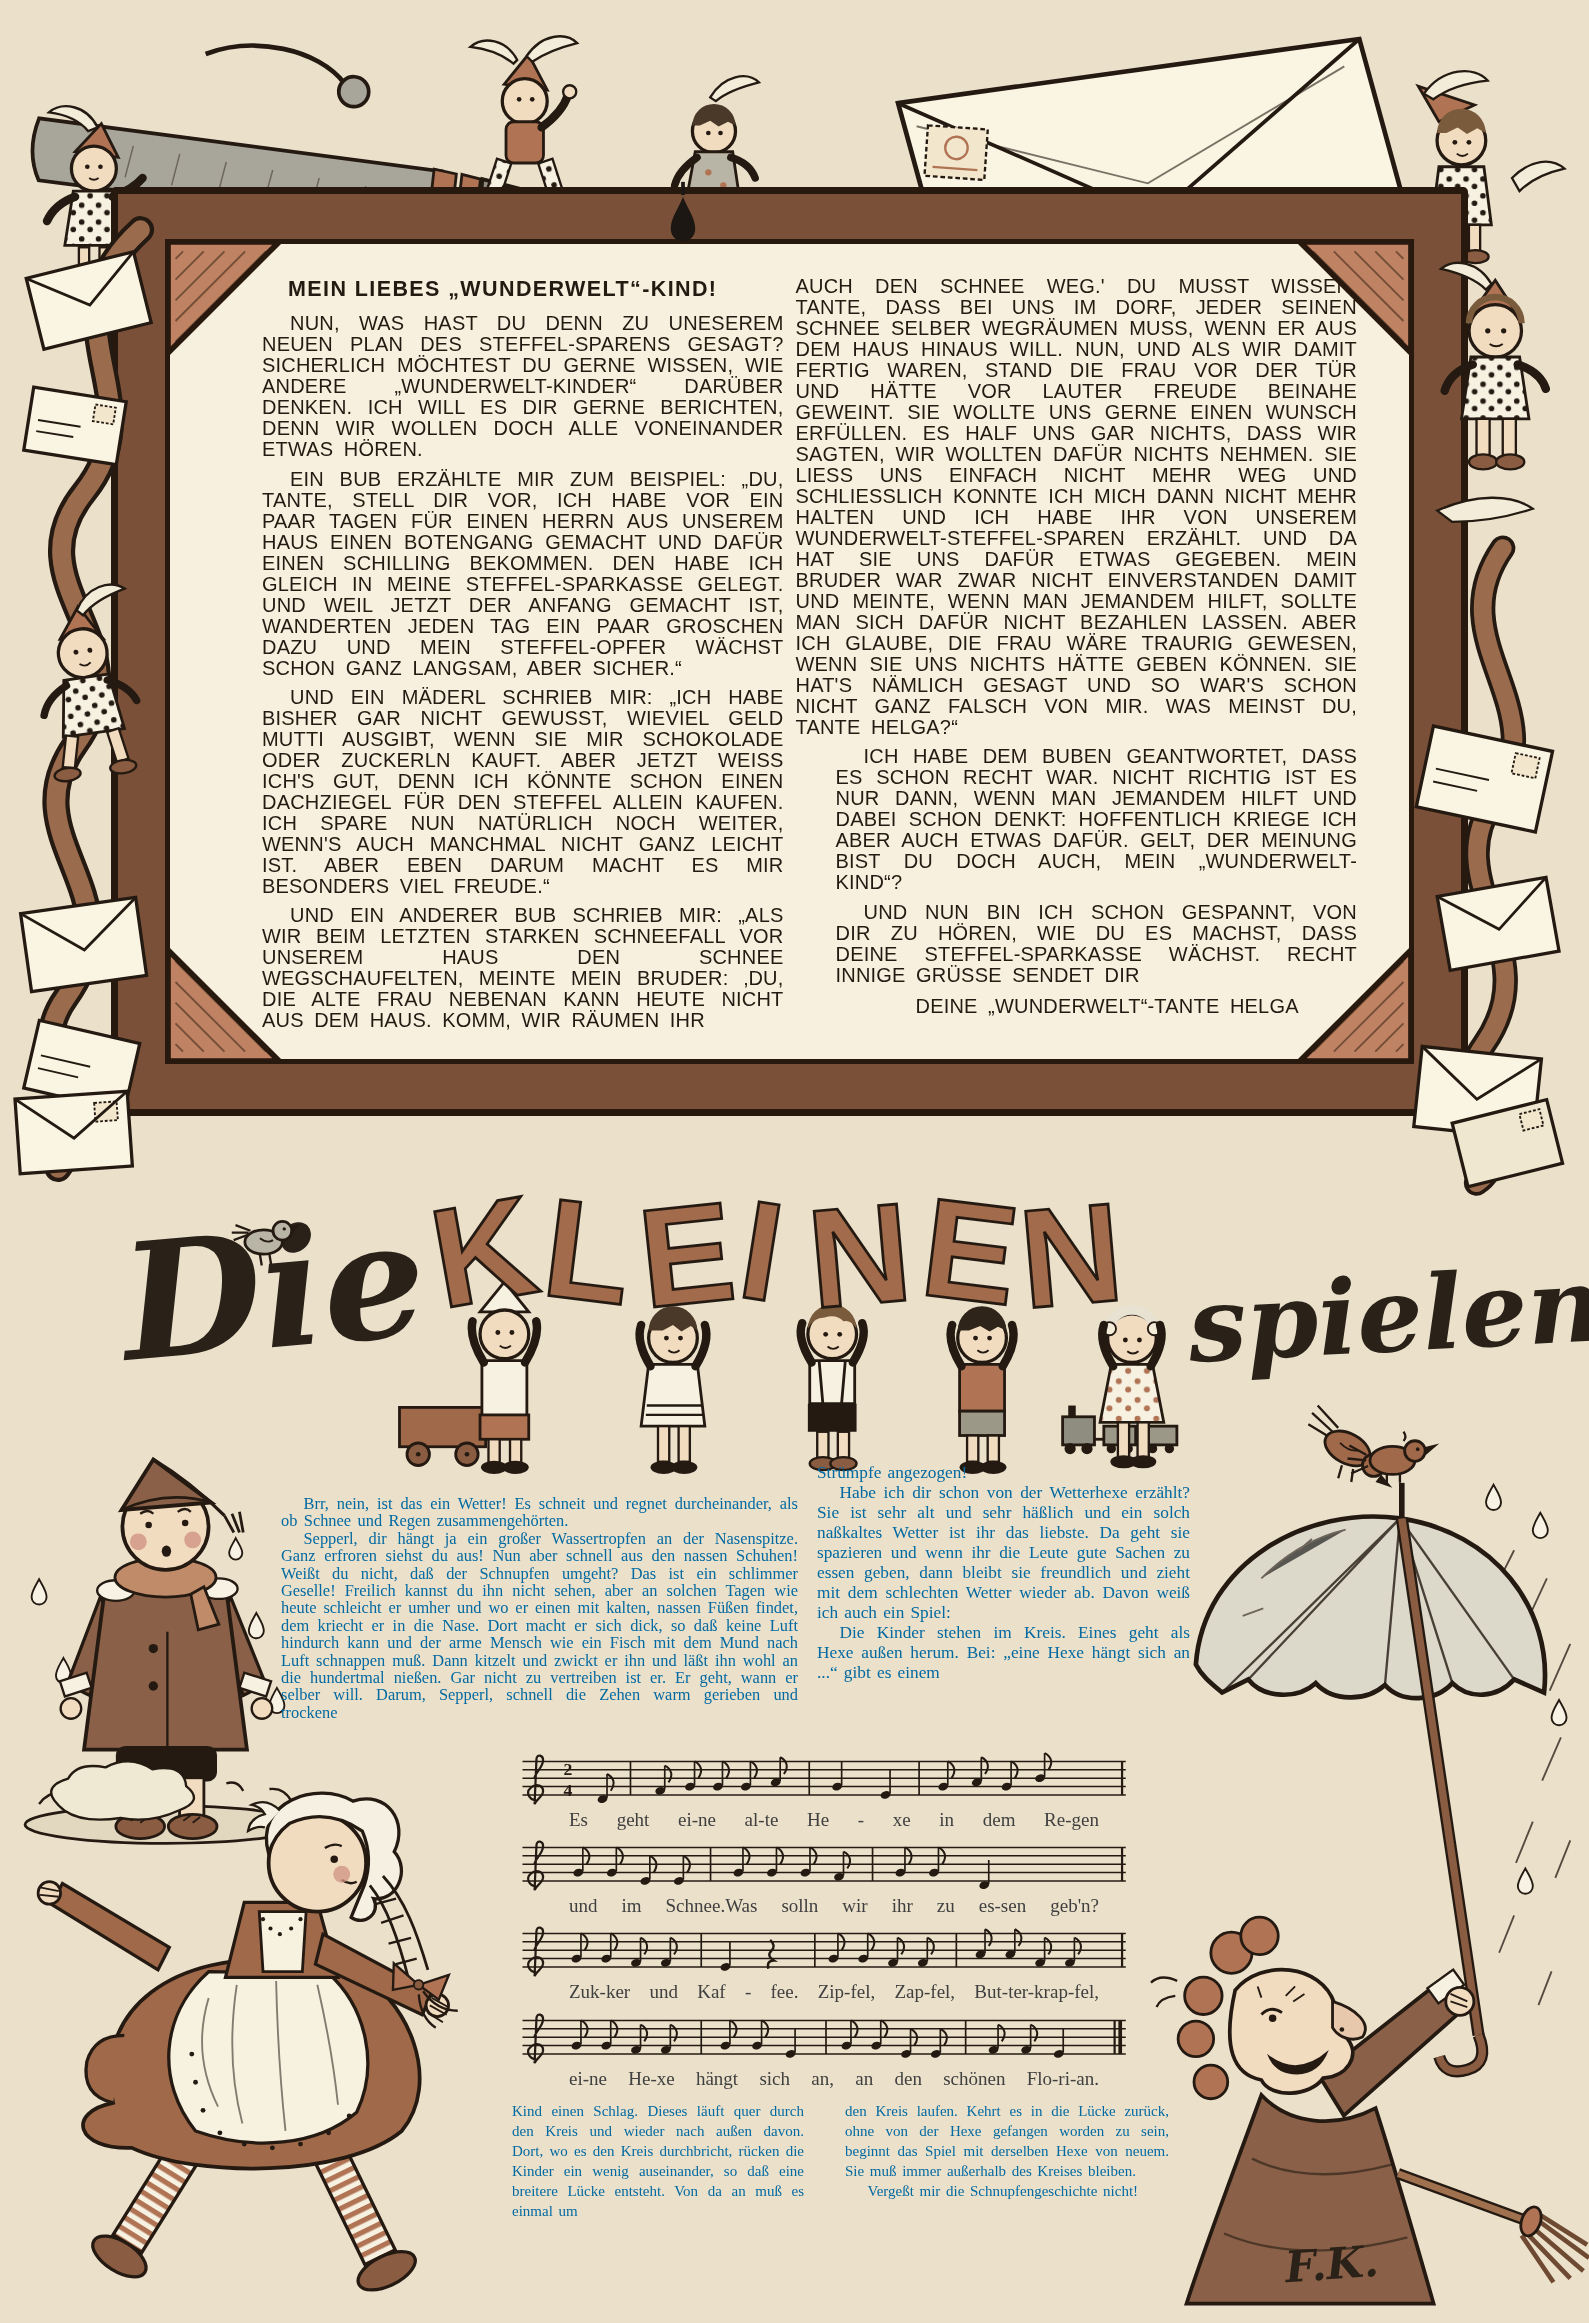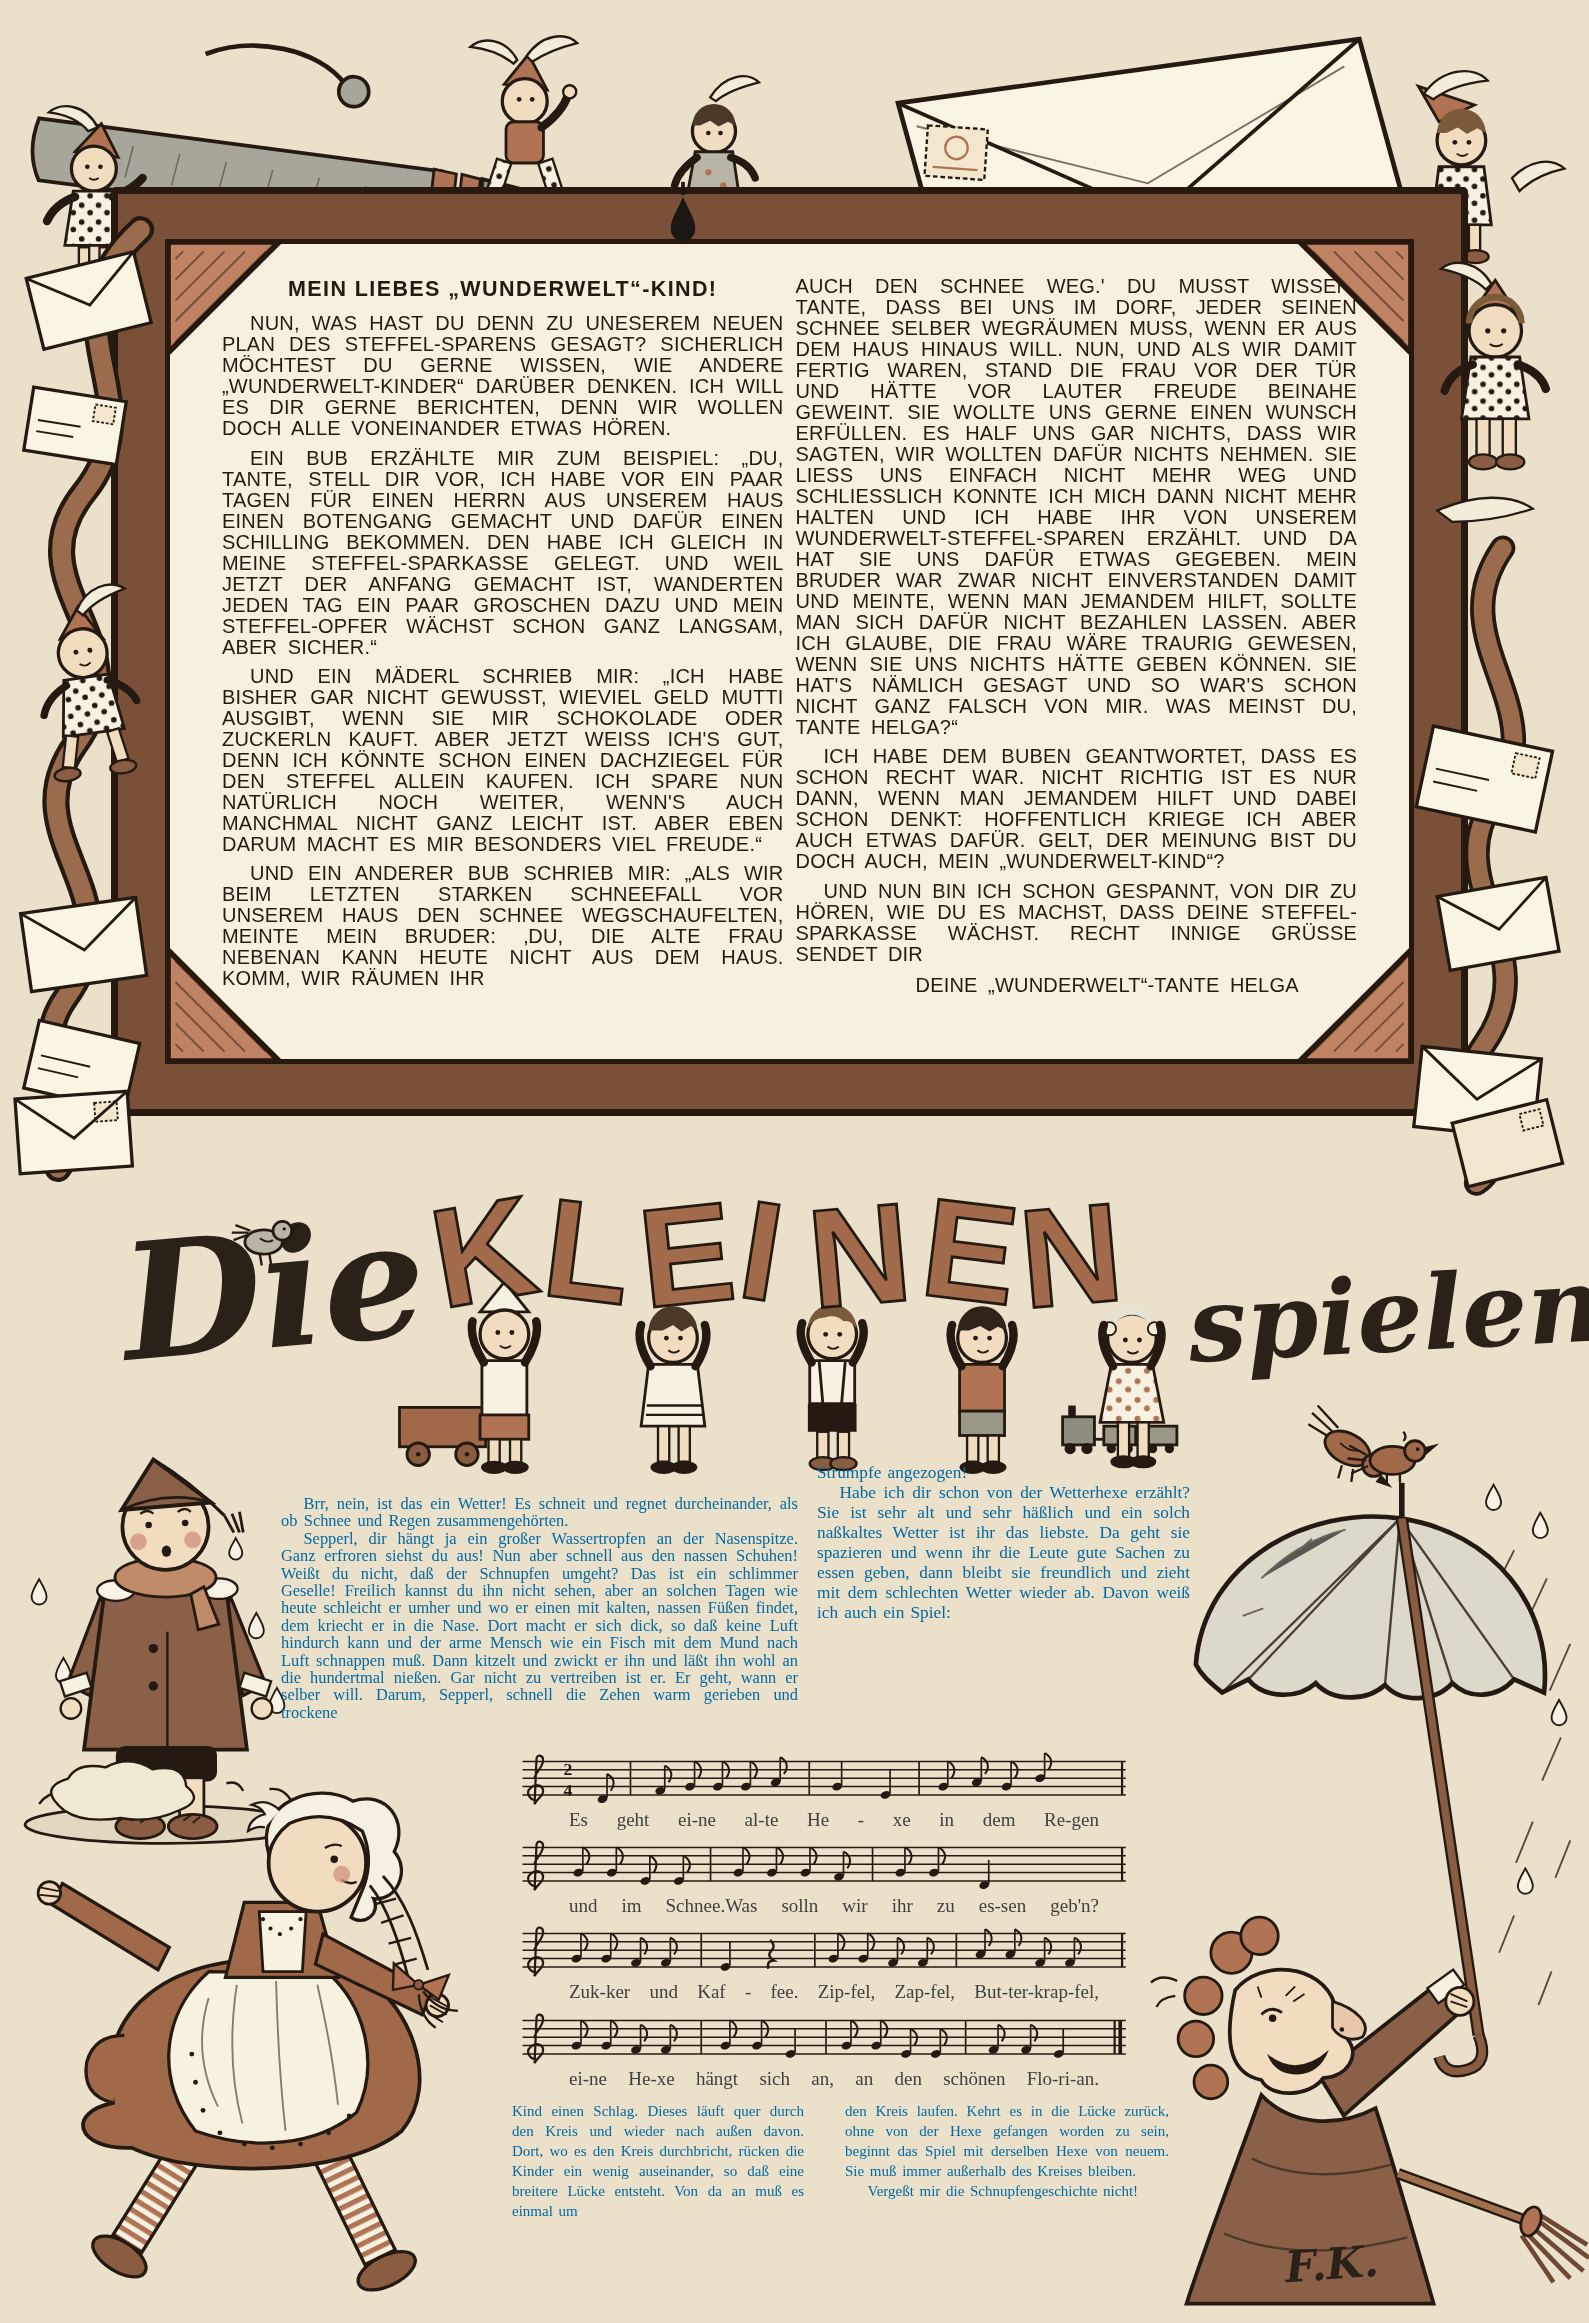--- a/index.html
+++ b/index.html
@@ -16,21 +16,21 @@
   .corner{position:absolute;width:111px;height:111px;}
   .corner svg{width:100%;height:100%;}
   .c-tl{left:-1.9px;top:-1.9px;} .c-tr{right:-1.9px;top:-1.9px;transform:scaleX(-1);}
   .c-bl{left:-1.9px;bottom:-1.9px;transform:scaleY(-1);} .c-br{right:-1.9px;bottom:-1.9px;transform:scale(-1,-1);}
 
   .letter-cols{display:flex;gap:12px;justify-content:flex-end;}
   .lcol{flex:1;min-width:0;}
   h1.lhead{font:bold 21.5px/26px "Liberation Sans",sans-serif;text-align:center;letter-spacing:1.4px;margin:0 0 11.2px;}
   p.up{font-size:20px;line-height:21px;text-align:justify;word-spacing:4.7px;letter-spacing:0.2px;
        margin:0 0 8.4px;}
-  p.ind{text-indent:28px;}
+  p.ind{text-indent:28px;margin-left:40px;}
   p.signoff{text-align:left;padding-left:120px;margin-top:10px;}
 
   
   .cursive{font-family:"DejaVu Serif",serif;font-style:italic;font-weight:bold;color:#2a2119;}
   .t-die{left:122px;top:1210px;font-size:161px;line-height:1;transform:rotate(-5deg);}
   .t-spielen{left:1188px;top:1263px;font-size:103px;line-height:1;transform:rotate(-3deg);}
   .serif{font-family:"Liberation Serif",serif;text-align:justify;color:#0369a1;}
   .colA{left:281px;top:1495px;width:517px;}
   .colA p{font-size:16.4px;line-height:17.4px;margin:0;word-spacing:2.3px;}
   .colB{left:817px;top:1463px;width:373px;}
@@ -463,20 +463,21 @@
     <path d="M128,398 l8,-6 M138,400 l8,-6 M184,398 l8,-6 M194,400 l8,-6" stroke="#241a12" stroke-width="2"></path>
   </svg>
 
   <div class="abs serif colA">
     <p class="pind">Brr, nein, ist das ein Wetter! Es schneit und regnet durcheinander, als ob Schnee und Regen zusammengehörten.</p>
     <p class="pind">Sepperl, dir hängt ja ein großer Wassertropfen an der Nasenspitze. Ganz erfroren siehst du aus! Nun aber schnell aus den nassen Schuhen! Weißt du nicht, daß der Schnupfen umgeht? Das ist ein schlimmer Geselle! Freilich kannst du ihn nicht sehen, aber an solchen Tagen wie heute schleicht er umher und wo er einen mit kalten, nassen Füßen findet, dem kriecht er in die Nase. Dort macht er sich dick, so daß keine Luft hindurch kann und der arme Mensch wie ein Fisch mit dem Mund nach Luft schnappen muß. Dann kitzelt und zwickt er ihn und läßt ihn wohl an die hundertmal nießen. Gar nicht zu vertreiben ist er. Er geht, wann er selber will. Darum, Sepperl, schnell die Zehen warm gerieben und trockene</p>
   </div>
   <div class="abs serif colB">
     <p>Strümpfe angezogen!</p>
     <p class="pind">Habe ich dir schon von der Wetterhexe erzählt? Sie ist sehr alt und sehr häßlich und ein solch naßkaltes Wetter ist ihr das liebste. Da geht sie spazieren und wenn ihr die Leute gute Sachen zu essen geben, dann bleibt sie freundlich und zieht mit dem schlechten Wetter wieder ab. Davon weiß ich auch ein Spiel:</p>
+    <p class="pind">Die Kinder stehen im Kreis. Eines geht als Hexe außen herum. Bei: „eine Hexe hängt sich an ...“ gibt es einem</p>
   </div>
 
   <svg class="abs" style="left:1121px;top:1428px" width="468" height="881" viewBox="0 0 500 940">
     <path d="M420,130 l-30,60 M455,160 l-26,56 M480,230 l-22,50 M470,330 l-20,46 M440,420 l-18,44 M480,440 l-16,40 M420,520 l-16,40 M460,580 l-14,36" stroke="#241a12" stroke-width="2" opacity=".75"></path>
     <path d="M398,60 c5,9 8,13 8,19 a8,8 0 1 1 -16,0 c0,-6 3,-10 8,-19 Z" fill="#f7f2e3" stroke="#241a12" stroke-width="2"></path>
     <path d="M448,90 c5,9 8,13 8,19 a8,8 0 1 1 -16,0 c0,-6 3,-10 8,-19 Z" fill="#f7f2e3" stroke="#241a12" stroke-width="2"></path>
     <path d="M468,290 c5,9 8,13 8,19 a8,8 0 1 1 -16,0 c0,-6 3,-10 8,-19 Z" fill="#f7f2e3" stroke="#241a12" stroke-width="2"></path>
     <path d="M432,470 c5,9 8,13 8,19 a8,8 0 1 1 -16,0 c0,-6 3,-10 8,-19 Z" fill="#f7f2e3" stroke="#241a12" stroke-width="2"></path>
 
     <g>

